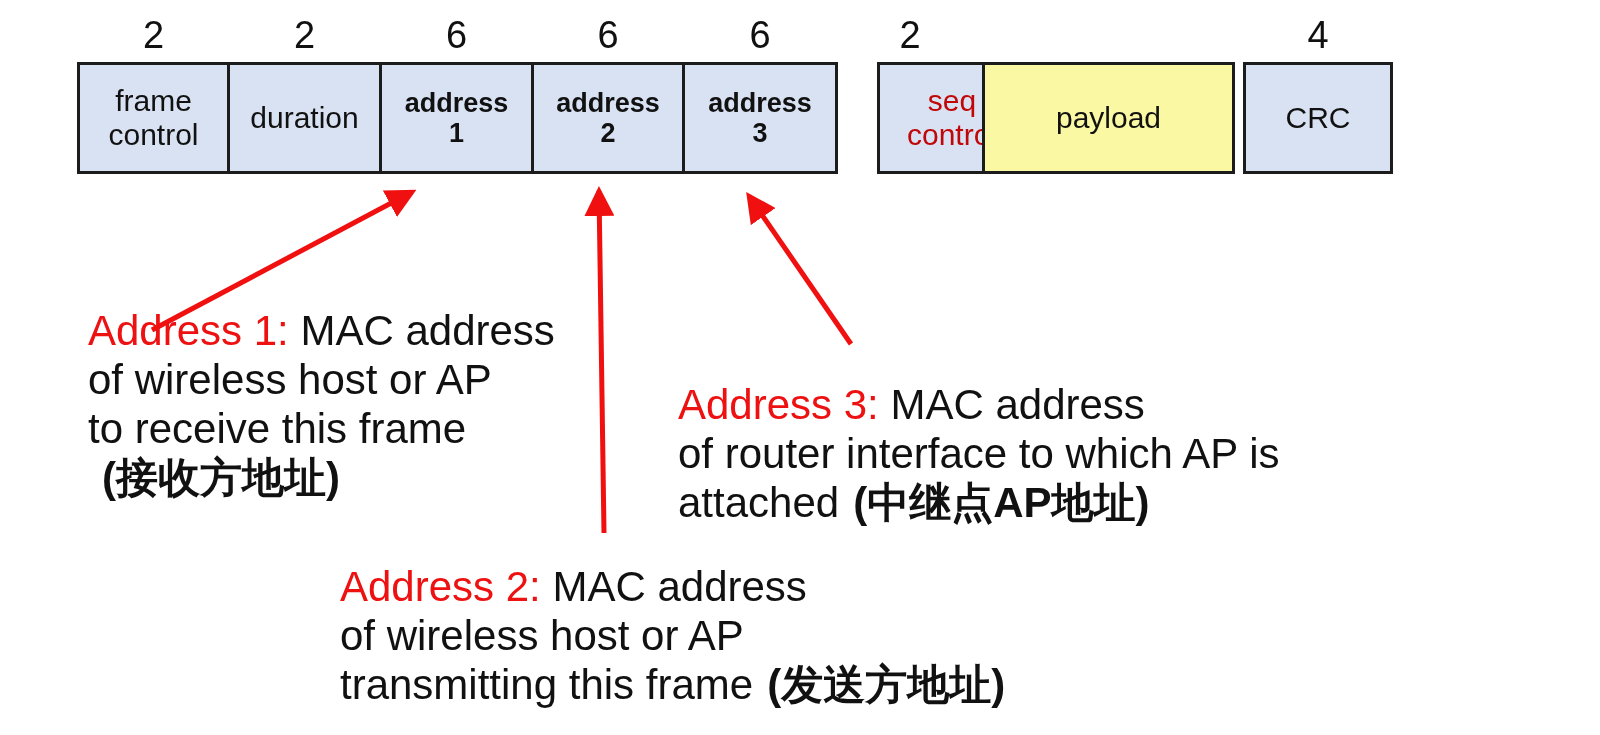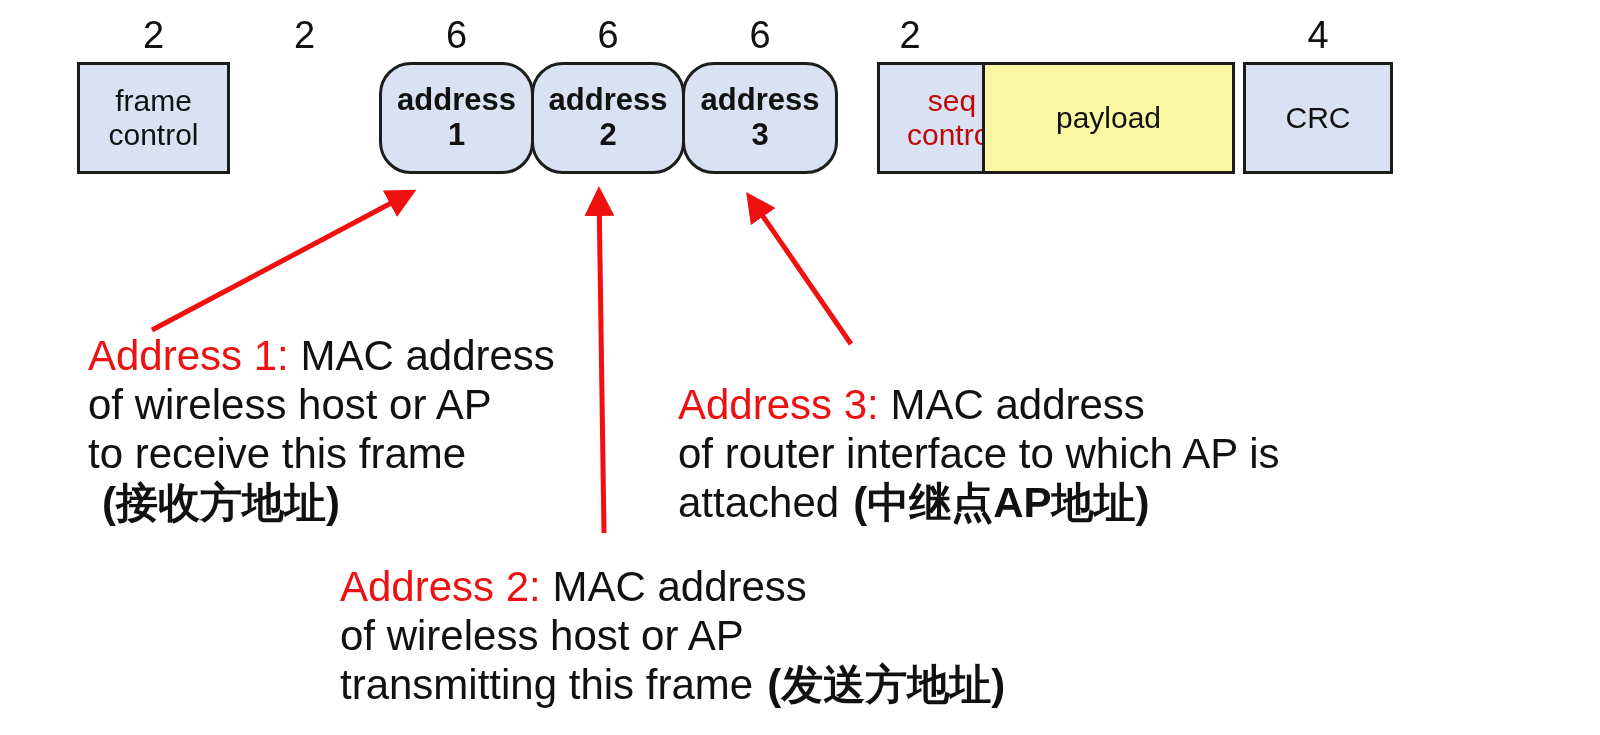--- a/index.html
+++ b/index.html
@@ -49,35 +49,35 @@
     border: 3px solid var(--border);
     display: flex;
     align-items: center;
     justify-content: center;
     text-align: center;
     font-size: 30px;
     line-height: 1.12;
     color: var(--text);
   }
   .cell span { white-space: pre-line; }
-  .cell.bold { font-weight: bold; font-size: 31px; border-radius: 32px; }
+  .cell.bold { font-weight: bold; font-size: 27px; }
   .cell.seq  { color: var(--seq-red); margin-left: 42px; }
   .cell.payload { background: var(--payload-bg); }
 
   .ann {
     position: absolute;
     font-size: 42px;
     line-height: 49px;
     white-space: nowrap;
     color: var(--text);
   }
   .ann .red { color: var(--red); }
   .ann .cn { font-weight: bold; margin-left: 14px; }
   .ann .cn-line { font-weight: bold; padding-left: 14px; }
-  #ann-address1 { left: 88px;  top: 306px; margin-top: 25px; }
+  #ann-address1 { left: 88px;  top: 306px; }
   #ann-address3 { left: 678px; top: 380px; }
   #ann-address2 { left: 340px; top: 562px; }
 
   svg.arrows {
     position: absolute;
     left: 0; top: 0;
     pointer-events: none;
   }
   svg.arrows line { stroke: var(--arrow-red); stroke-width: 5; }
   svg.arrows .arrowhead { fill: var(--arrow-red); }
@@ -91,20 +91,23 @@
   <div class="size s1">2</div>
   <div class="size s2">6</div>
   <div class="size s3">6</div>
   <div class="size s4">6</div>
   <div class="size s5">2</div>
   <div class="size s7">4</div>
 
   <div class="cell c0">
     <span>frame
 control</span>
+  </div>
+  <div class="cell c1">
+    <span>duration</span>
   </div>
   <div class="cell c2 bold">
     <span>address
 1</span>
   </div>
   <div class="cell c3 bold">
     <span>address
 2</span>
   </div>
   <div class="cell c4 bold">

